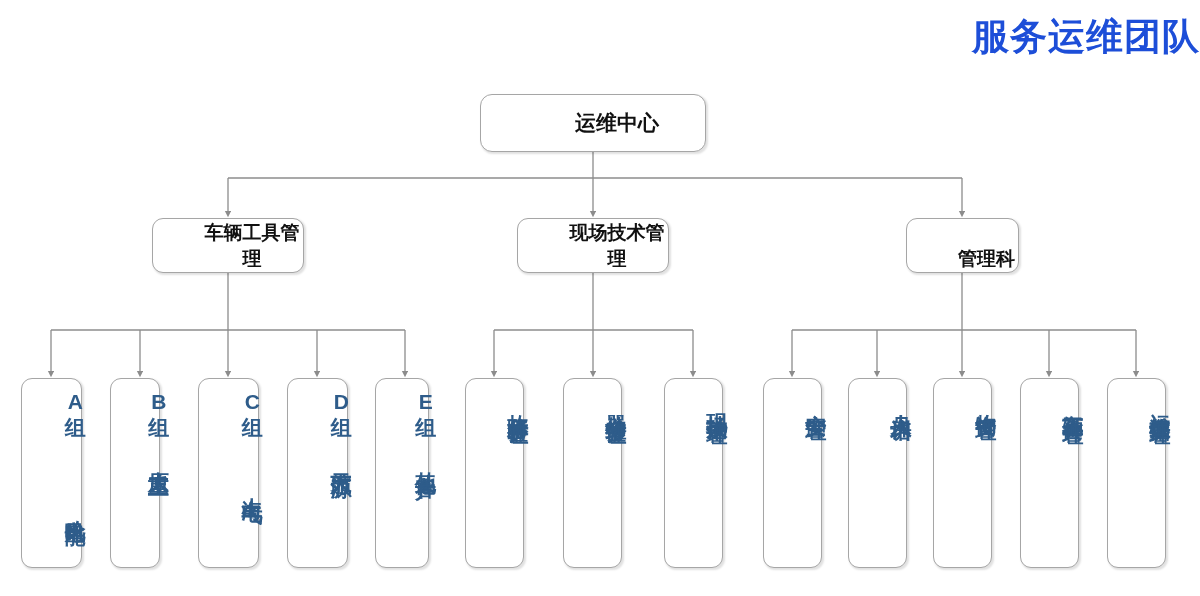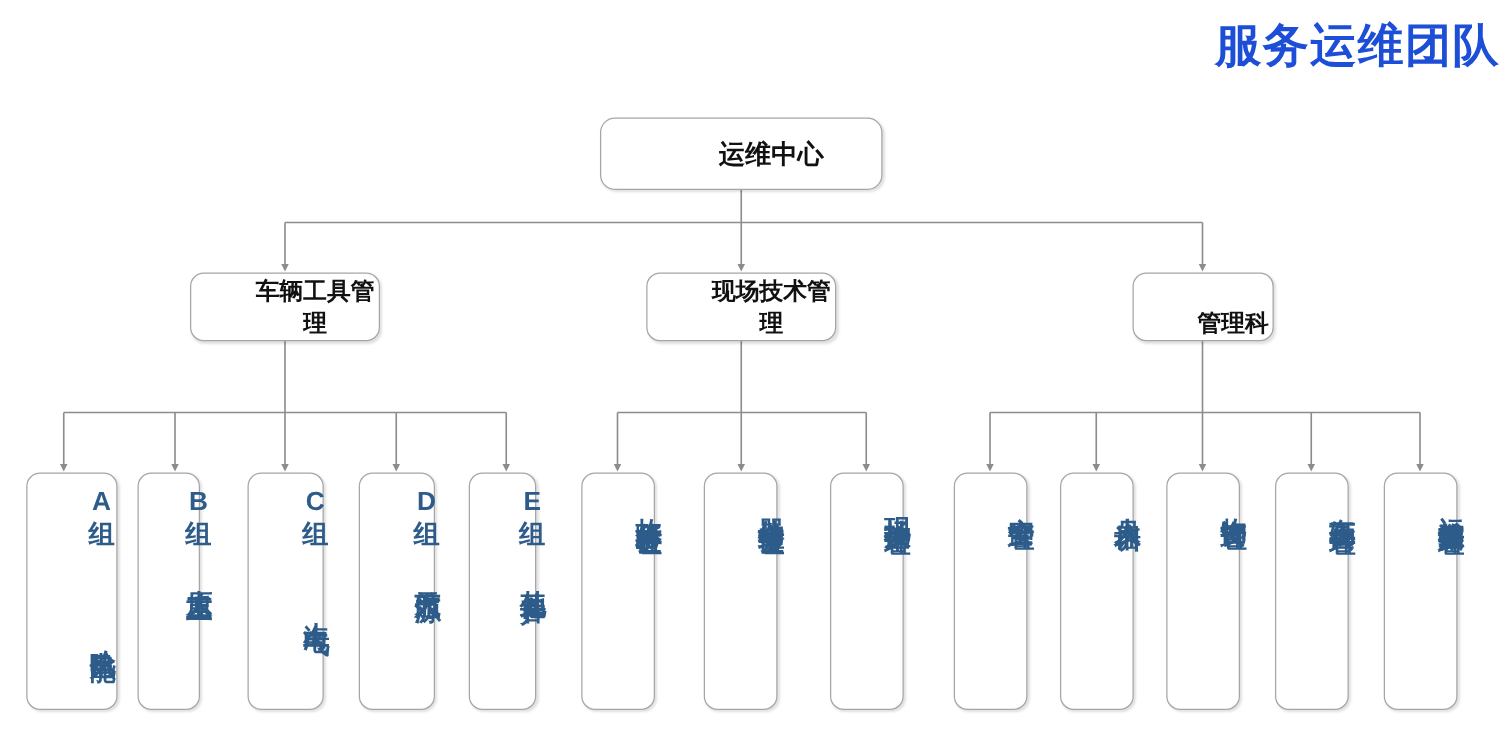--- a/index.html
+++ b/index.html
@@ -168,21 +168,21 @@
   </div>
 
   <div class="node dept" style="left:517px; width:152px;">
     <span>现场技术管理</span>
   </div>
 
   <div class="node dept" style="left:906px; width:113px;align-items:flex-end;">
     <span>管理科</span>
   </div>
 
-  <div class="node leaf" style="left:21px; width:73px;gap:48px;">
+  <div class="node leaf" style="left:21px; width:61px;gap:48px;">
     <span class="leaf-code">A组</span>
     <span class="leaf-vtext">哈电风能</span>
   </div>
 
   <div class="node leaf" style="left:110px; width:39px;">
     <span class="leaf-code">B组</span>
     <span class="leaf-vtext">太原重工</span>
   </div>
 
   <div class="node leaf" style="left:198px; width:61px;gap:26px;">

